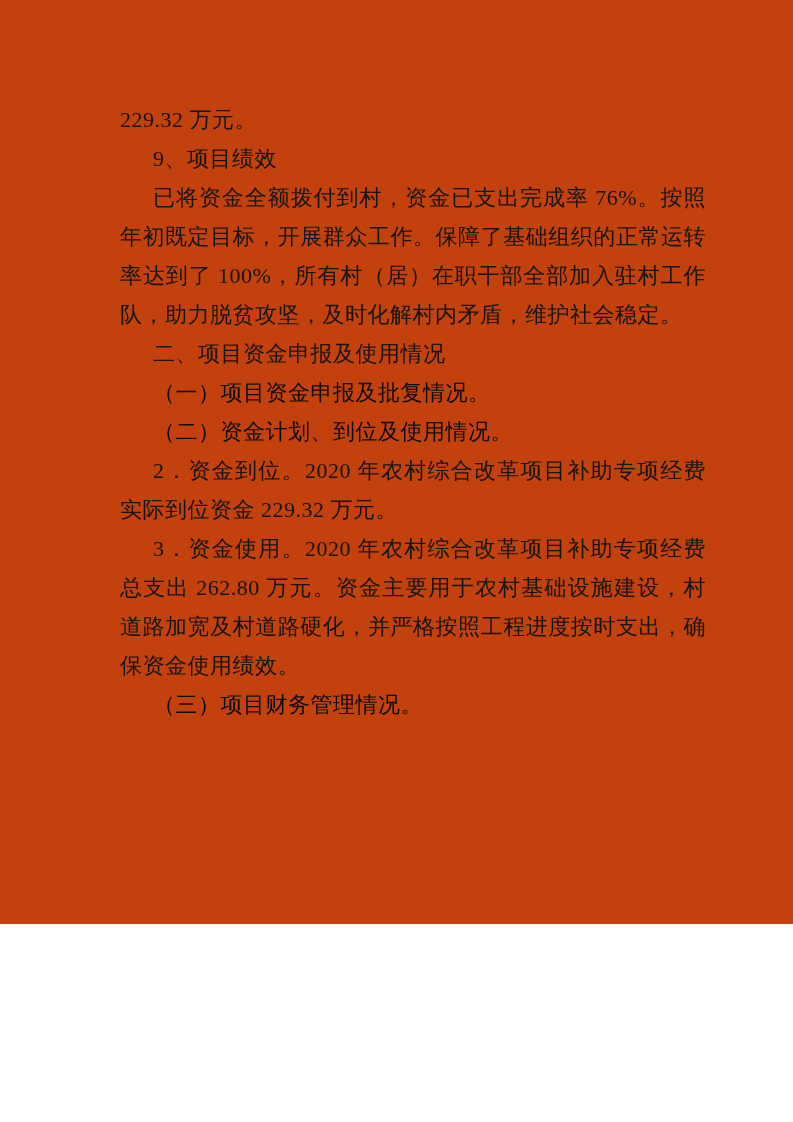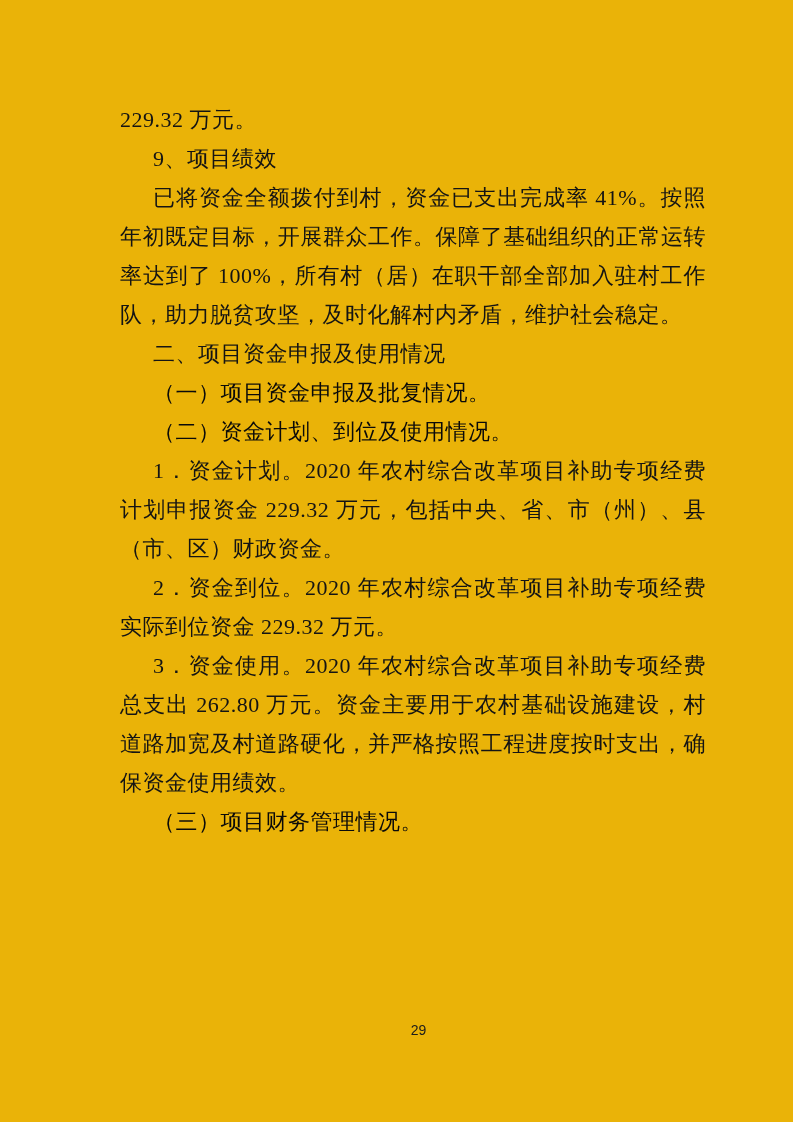--- a/index.html
+++ b/index.html
@@ -3,22 +3,22 @@
 <meta charset="utf-8">
 <style>
   html, body {
     margin: 0;
     padding: 0;
     background: #ffffff;
   }
   .page {
     position: relative;
     width: 793px;
-    height: 1122px;
-    background: #eab308;
+    height: 924px;
+    background: #c2410c;
     overflow: hidden;
     font-family: "Liberation Serif", "DejaVu Serif", serif;
   }
   .content {
     position: absolute;
     left: 120px;
     top: 100px;
     width: 586px;
   }
   .para {
@@ -53,23 +53,22 @@
     padding-left: 22px;
   }
 </style>
 </head>
 <body>
 
 <div class="page">
   <div class="content" id="content">
       <p class="para no-indent">229.32 万元。</p>
       <p class="para">9、项目绩效</p>
-      <p class="para">已将资金全额拨付到村，资金已支出完成率 41%。按照年初既定目标，开展群众工作。保障了基础组织的正常运转率达到了 100%，所有村（居）在职干部全部加入驻村工作队，助力脱贫攻坚，及时化解村内矛盾，维护社会稳定。</p>
+      <p class="para">已将资金全额拨付到村，资金已支出完成率 76%。按照年初既定目标，开展群众工作。保障了基础组织的正常运转率达到了 100%，所有村（居）在职干部全部加入驻村工作队，助力脱贫攻坚，及时化解村内矛盾，维护社会稳定。</p>
       <p class="para">二、项目资金申报及使用情况</p>
       <p class="para heading">（一）项目资金申报及批复情况。</p>
       <p class="para heading">（二）资金计划、到位及使用情况。</p>
-      <p class="para">1．资金计划。2020 年农村综合改革项目补助专项经费计划申报资金 229.32 万元，包括中央、省、市（州）、县（市、区）财政资金。</p>
       <p class="para">2．资金到位。2020 年农村综合改革项目补助专项经费实际到位资金 229.32 万元。</p>
       <p class="para">3．资金使用。2020 年农村综合改革项目补助专项经费总支出 262.80 万元。资金主要用于农村基础设施建设，村道路加宽及村道路硬化，并严格按照工程进度按时支出，确保资金使用绩效。</p>
       <p class="para heading">（三）项目财务管理情况。</p>
     </div>
   <div class="page-number">29</div>
 </div>
 
 </body></html>

